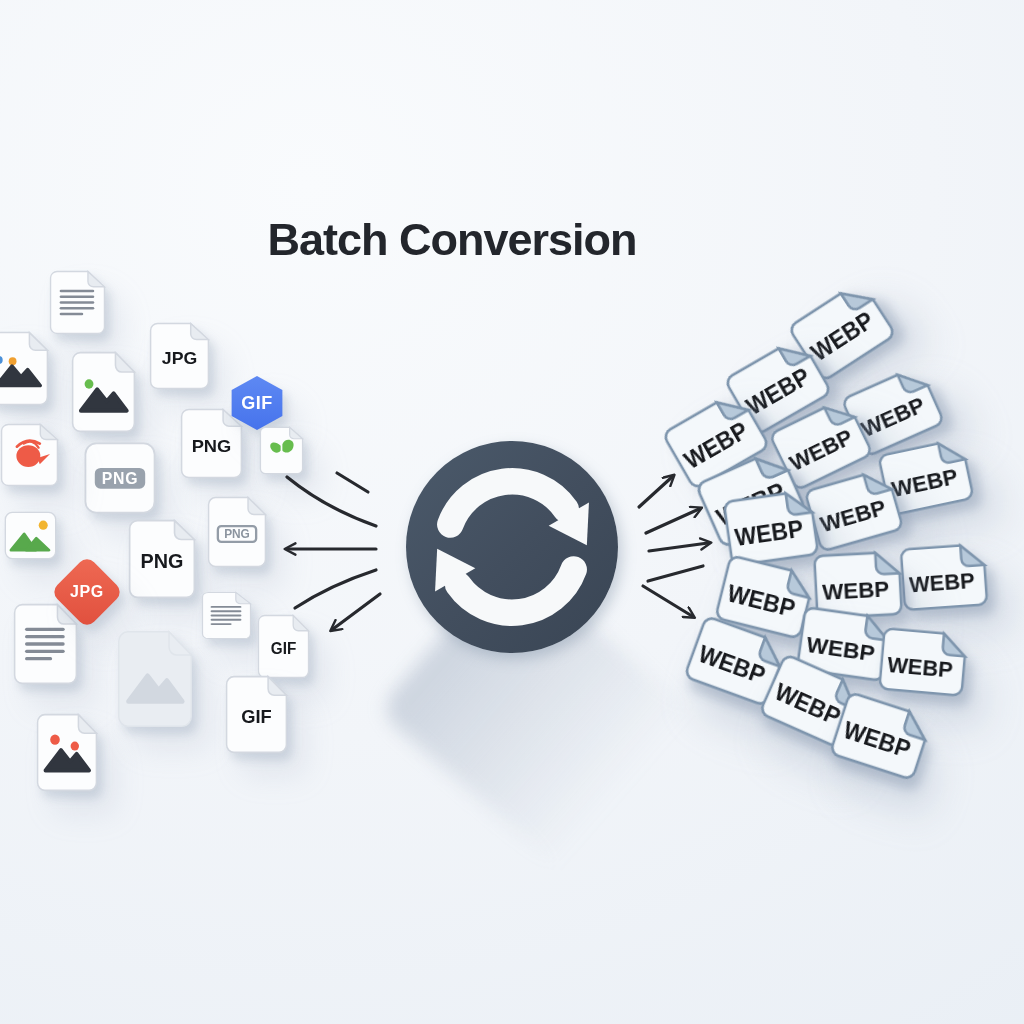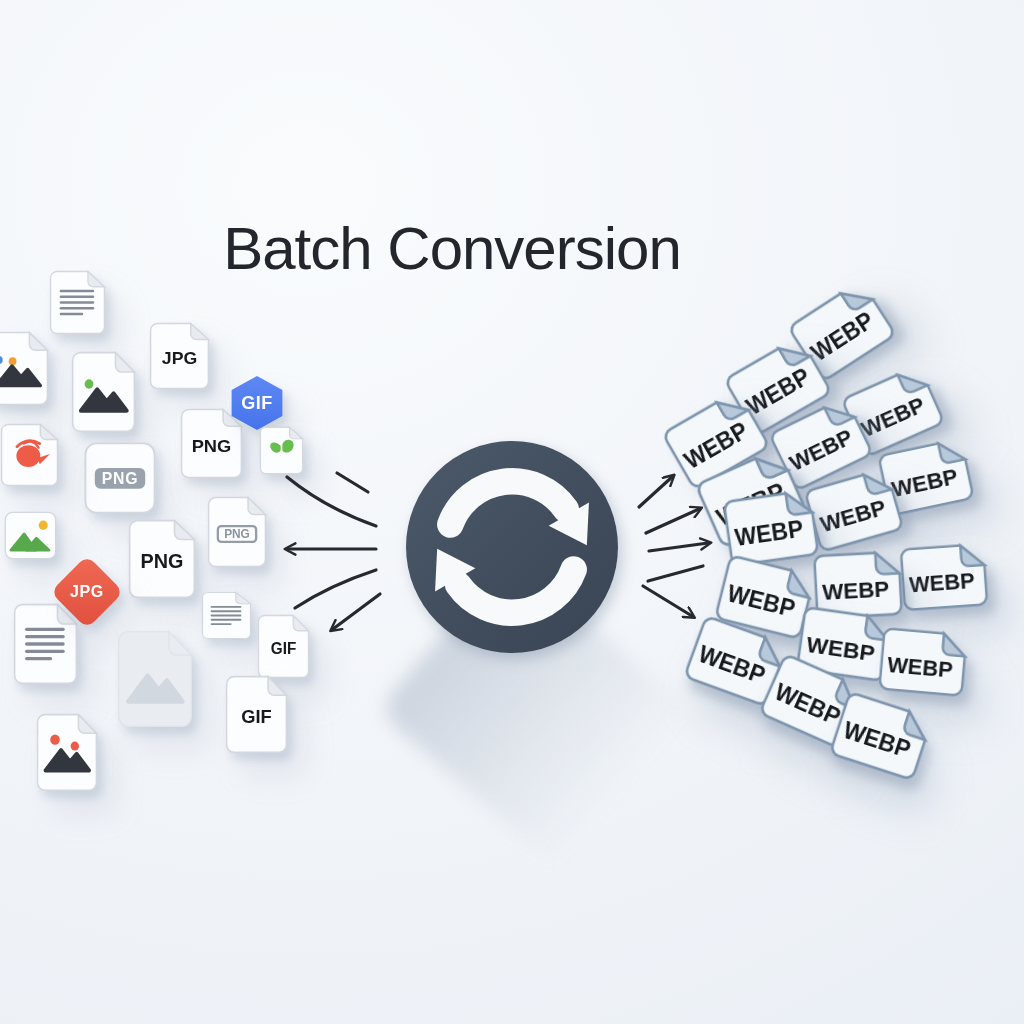--- a/index.html
+++ b/index.html
@@ -3,21 +3,21 @@
 <meta charset="utf-8">
 <style>
   html,body { margin:0; padding:0; background:#dfe5ec; }
   .stage {
     position:relative; width:1024px; height:1024px; overflow:hidden;
     font-family:"Liberation Sans", sans-serif;
     background: radial-gradient(135% 120% at 30% 18%, #f9fbfd 0%, #f2f5f9 45%, #e7edf4 100%);
   }
   .title {
     position:absolute; top:214px; left:0; width:904px; margin:0;
-    text-align:center; font-size:60px; font-weight:normal; letter-spacing:-1px;
+    text-align:center; font-size:45px; font-weight:bold; letter-spacing:-1px;
     color:#23262c; z-index:8;
   }
   .cluster { position:absolute; inset:0; z-index:4; }
   .item { position:absolute; }
   .item svg { display:block; width:100%; height:100%; overflow:visible; }
   .item svg text { font-family:"Liberation Sans", sans-serif; font-weight:bold; }
   .shadow-soft  { filter: drop-shadow(5px 7px 5px rgba(143,158,180,0.30)) drop-shadow(16px 20px 14px rgba(143,158,180,0.16)); }
   .shadow-strong{ filter: drop-shadow(7px 9px 6px rgba(118,138,164,0.38)) drop-shadow(20px 26px 18px rgba(118,138,164,0.22)); }
 
   .hex {

